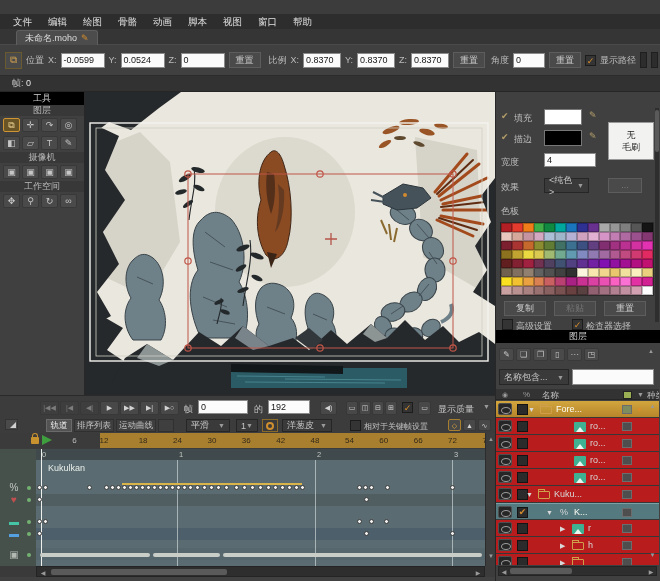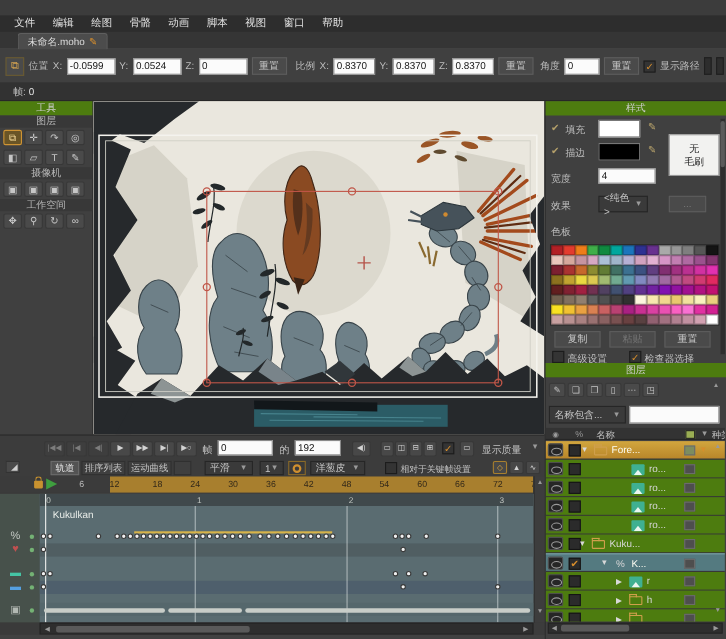--- a/index.html
+++ b/index.html
@@ -24,41 +24,41 @@
 .btn{background:#4a4a4a;border:1px solid #5d5d5d;color:#c9c9c9;font-size:9px;text-align:center}
 .rbtn{height:16px;line-height:14px;padding:0 6px}
 .chk{width:11px;height:11px;background:#343434;border:1px solid #1c1c1c;color:#d78e2c;font-size:9px;line-height:10px;text-align:center;flex:none}
 #ctx-tool{width:17px;height:17px;background:#4a4a4a;border:1px solid #6a5a30;color:#d0a050;display:flex;align-items:center;justify-content:center;font-size:10px}
 .stub{width:7px;height:16px;background:#2d2d2d;border:1px solid #1f1f1f}
 
 #infobar{left:0;top:76px;width:660px;height:16px;background:#323232;border-bottom:1px solid #262626;display:flex;align-items:center;justify-content:space-between;padding:0 6px}
 #infobar .hint{color:#aaa;font-size:8px;overflow:hidden;white-space:nowrap}
 
 #toolpanel{left:0;top:92px;width:85px;height:303px;background:#404040;border-right:1px solid #282828}
-.hdr{background:#4d7c0f;color:#cdcdcd;font-size:9px;text-align:center;line-height:13px;height:13px}
+.hdr{background:#000000;color:#cdcdcd;font-size:9px;text-align:center;line-height:13px;height:13px}
 .sub{background:#383838;color:#b8b8b8;font-size:9px;text-align:center;line-height:11px;height:11px}
 .toolgrid{display:flex;gap:2px;padding:2px 3px}
 .tbtn{width:17px;height:14px;background:#4a4a4a;border:1px solid #383838;border-radius:2px;color:#c6c6c6;display:flex;align-items:center;justify-content:center;font-size:9px}
 .tbtn.sel{background:#6a5526;border-color:#cf9434;color:#f5da9a}
 
 #canvas{left:85px;top:92px;width:410px;height:303px;background:#e9e6dd;overflow:hidden}
 
 .rpanel{background:#404040;border-left:1px solid #272727}
 #stylepanel{left:495px;top:92px;width:165px;height:238px}
 #layerspanel{left:495px;top:330px;width:165px;height:251px}
 .dd{background:#3a3a3a;border:1px solid #262626;color:#c6c6c6;font-size:9px;display:flex;align-items:center;justify-content:space-between;padding:0 4px}
 .carat{color:#9a9a9a;font-size:7px}
 .sw{border:1px solid #777}
 #palette{left:4px;top:130px;width:154px;height:74px;display:grid;grid-template-columns:repeat(14,1fr);grid-auto-rows:1fr;border:1px solid #2a2a2a}
 #palette div{border:0.5px solid rgba(0,0,0,.25)}
 .olv{color:#b5a06a}
 
 .lbtn{width:15px;height:13px;background:#4a4a4a;border:1px solid #393939;border-radius:2px;color:#c6c6c6;display:flex;align-items:center;justify-content:center;font-size:8px}
 #layerrows{left:0;top:71px;width:163px;height:164px;overflow:hidden;position:absolute}
-.lrow{position:relative;height:17px;border-bottom:1px solid #373737;background:#4d7c0f}
+.lrow{position:relative;height:17px;border-bottom:1px solid #373737;background:#b91c1c}
 .lrow.selorange{background:linear-gradient(#d2a63e,#b8862a)}
 .lrow.selteal{background:#547a80;border-top:1px solid #7ba1a7}
 .eyebtn{position:absolute;left:2px;top:2px;width:14px;height:12px;background:#262626;border:1px solid #4e4e4e;border-radius:2px}
 .eyebtn::after{content:"";position:absolute;left:2px;top:3px;width:8px;height:5px;border:1px solid #9a9a9a;border-radius:50%}
 .lchk{position:absolute;left:21px;top:3px;width:11px;height:11px;background:#2b2b2b;border:1px solid #141414;color:#d78e2c;font-size:9px;line-height:9px;text-align:center}
 .lrow .arrow{position:absolute;top:5px;color:#d8d8d8;font-size:7px}
 .lname{position:absolute;top:3px;font-size:9px;color:#d8d8d8}
 .selorange .lname,.selteal .lname{color:#fdfdf2}
 .ic-folder{position:absolute;top:5px;width:12px;height:8px;border:1px solid #cf9f4c;border-radius:1px}
 .ic-folder::before{content:"";position:absolute;top:-3px;left:-1px;width:5px;height:2px;border:1px solid #cf9f4c;border-bottom:none}
@@ -307,21 +307,20 @@
           <circle cx="103" cy="256" r="3.2"></circle>
             <circle cx="235" cy="256" r="3.2"></circle>
             <circle cx="368" cy="256" r="3.2"></circle>
         </g>
         <path d="M240,147 h12 M246,141 v12" stroke="#b5544a" stroke-width="1.3"></path>
       </g>
     </svg>
   </div>
 
   <div class="abs rpanel" id="stylepanel">
-    <div class="hdr">样式</div>
     <span class="abs olv" style="left:5px;top:19px">✔</span>
     <span class="abs tlabel" style="left:18px;top:20px">填充</span>
     <span class="abs sw" style="left:48px;top:17px;width:38px;height:16px;background:#ffffff"></span>
     <span class="abs olv" style="left:93px;top:18px">✎</span>
     <span class="abs olv" style="left:5px;top:40px">✔</span>
     <span class="abs tlabel" style="left:18px;top:41px">描边</span>
     <span class="abs sw" style="left:48px;top:38px;width:38px;height:16px;background:#000000"></span>
     <span class="abs olv" style="left:93px;top:39px">✎</span>
     <div class="abs" style="left:112px;top:30px;width:46px;height:38px;background:#f2f2f0;border:1px solid #999;color:#222;text-align:center;padding-top:6px;line-height:12px">
       <span>无</span><br><span>毛刷</span>

